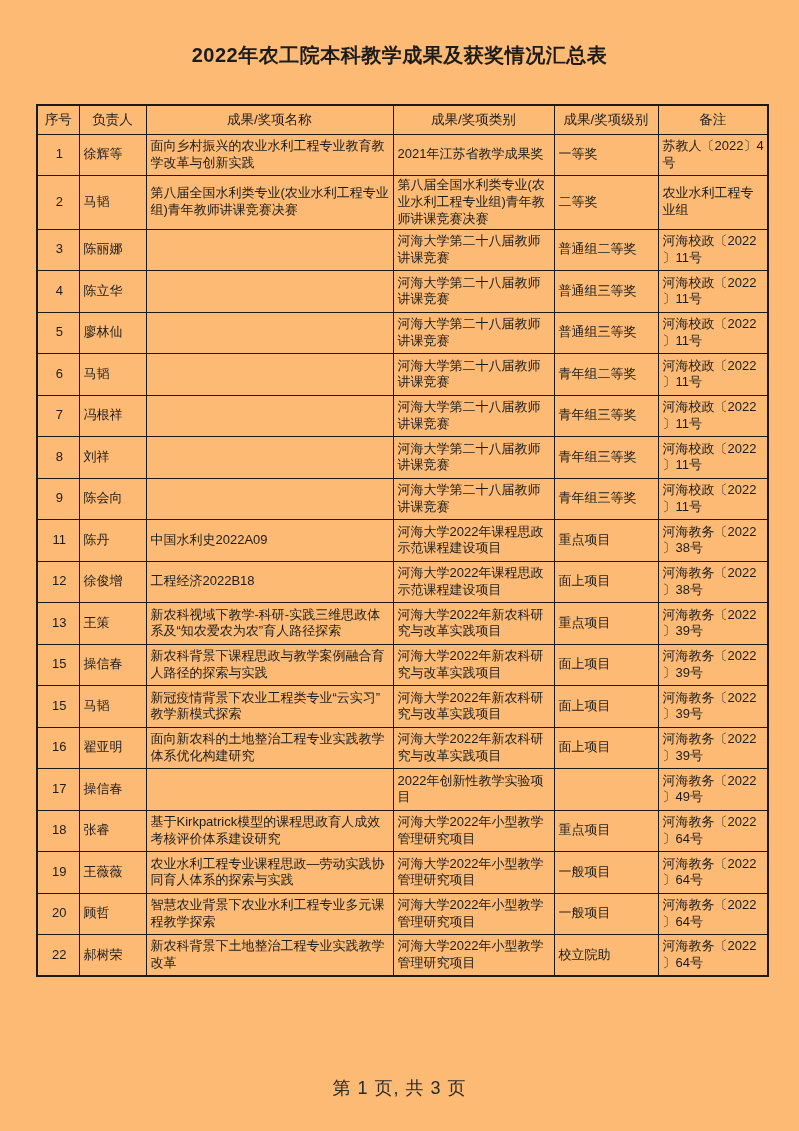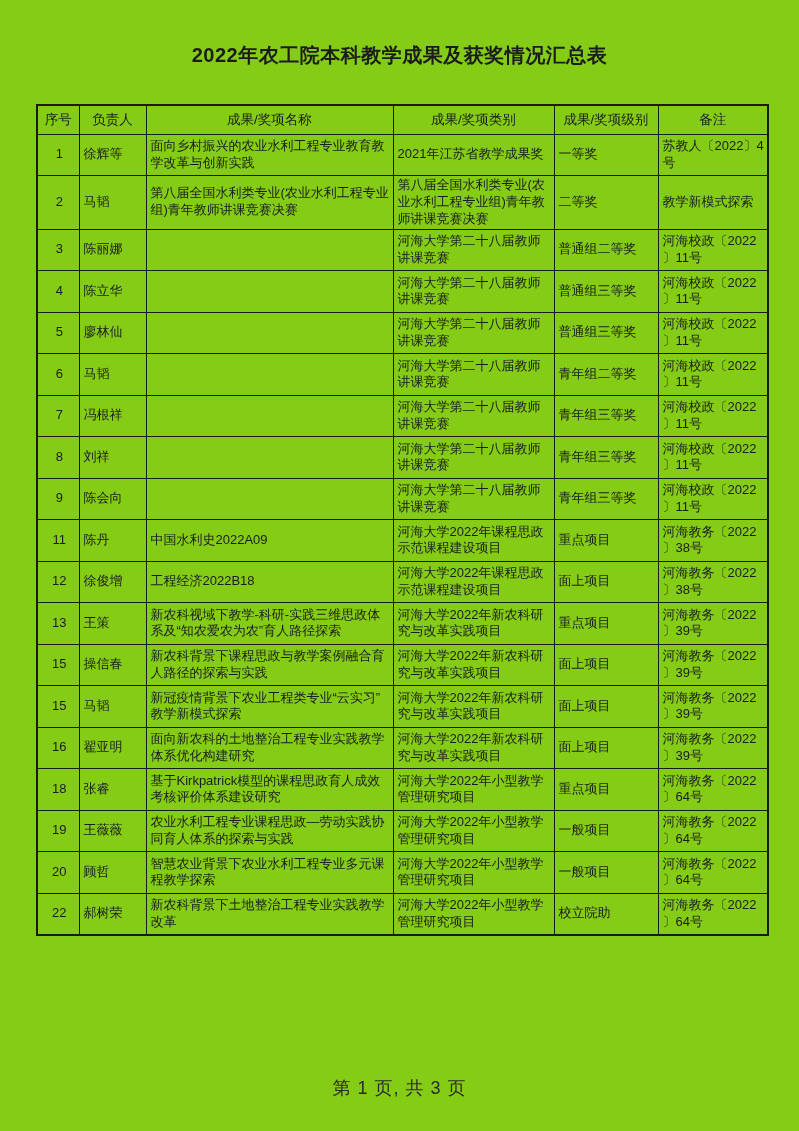--- a/index.html
+++ b/index.html
@@ -6,21 +6,21 @@
     margin: 0;
     padding: 0;
     background: #ffffff;
     font-family: "Liberation Sans", "DejaVu Sans", sans-serif;
     color: #1a1a1a;
   }
   #page {
     position: relative;
     width: 799px;
     height: 1131px;
-    background: #84cc16;
+    background: #fdba74;
     overflow: hidden;
   }
   #title {
     position: absolute;
     top: 42px;
     left: 0;
     width: 100%;
     text-align: center;
     font-size: 20px;
     font-weight: 700;
@@ -106,21 +106,21 @@
     <td class="c-level">一等奖</td>
     <td class="c-note">苏教人〔2022〕4号</td>
   </tr>
 
   <tr>
     <td class="c-no">2</td>
     <td class="c-person">马韬</td>
     <td class="c-name">第八届全国水利类专业(农业水利工程专业组)青年教师讲课竞赛决赛</td>
     <td class="c-category small-cat">第八届全国水利类专业(农业水利工程专业组)青年教师讲课竞赛决赛</td>
     <td class="c-level">二等奖</td>
-    <td class="c-note">教学新模式探索</td>
+    <td class="c-note">农业水利工程专业组</td>
   </tr>
 
   <tr>
     <td class="c-no">3</td>
     <td class="c-person">陈丽娜</td>
     <td class="c-name"></td>
     <td class="c-category">河海大学第二十八届教师讲课竞赛</td>
     <td class="c-level">普通组二等奖</td>
     <td class="c-note">河海校政〔2022〕11号</td>
   </tr>
@@ -227,20 +227,28 @@
 
   <tr>
     <td class="c-no">16</td>
     <td class="c-person">翟亚明</td>
     <td class="c-name">面向新农科的土地整治工程专业实践教学体系优化构建研究</td>
     <td class="c-category">河海大学2022年新农科研究与改革实践项目</td>
     <td class="c-level">面上项目</td>
     <td class="c-note">河海教务〔2022〕39号</td>
   </tr>
 
+  <tr>
+    <td class="c-no">17</td>
+    <td class="c-person">操信春</td>
+    <td class="c-name"></td>
+    <td class="c-category">2022年创新性教学实验项目</td>
+    <td class="c-level"></td>
+    <td class="c-note">河海教务〔2022〕49号</td>
+  </tr>
 
   <tr>
     <td class="c-no">18</td>
     <td class="c-person">张睿</td>
     <td class="c-name">基于Kirkpatrick模型的课程思政育人成效考核评价体系建设研究</td>
     <td class="c-category">河海大学2022年小型教学管理研究项目</td>
     <td class="c-level">重点项目</td>
     <td class="c-note">河海教务〔2022〕64号</td>
   </tr>
 

